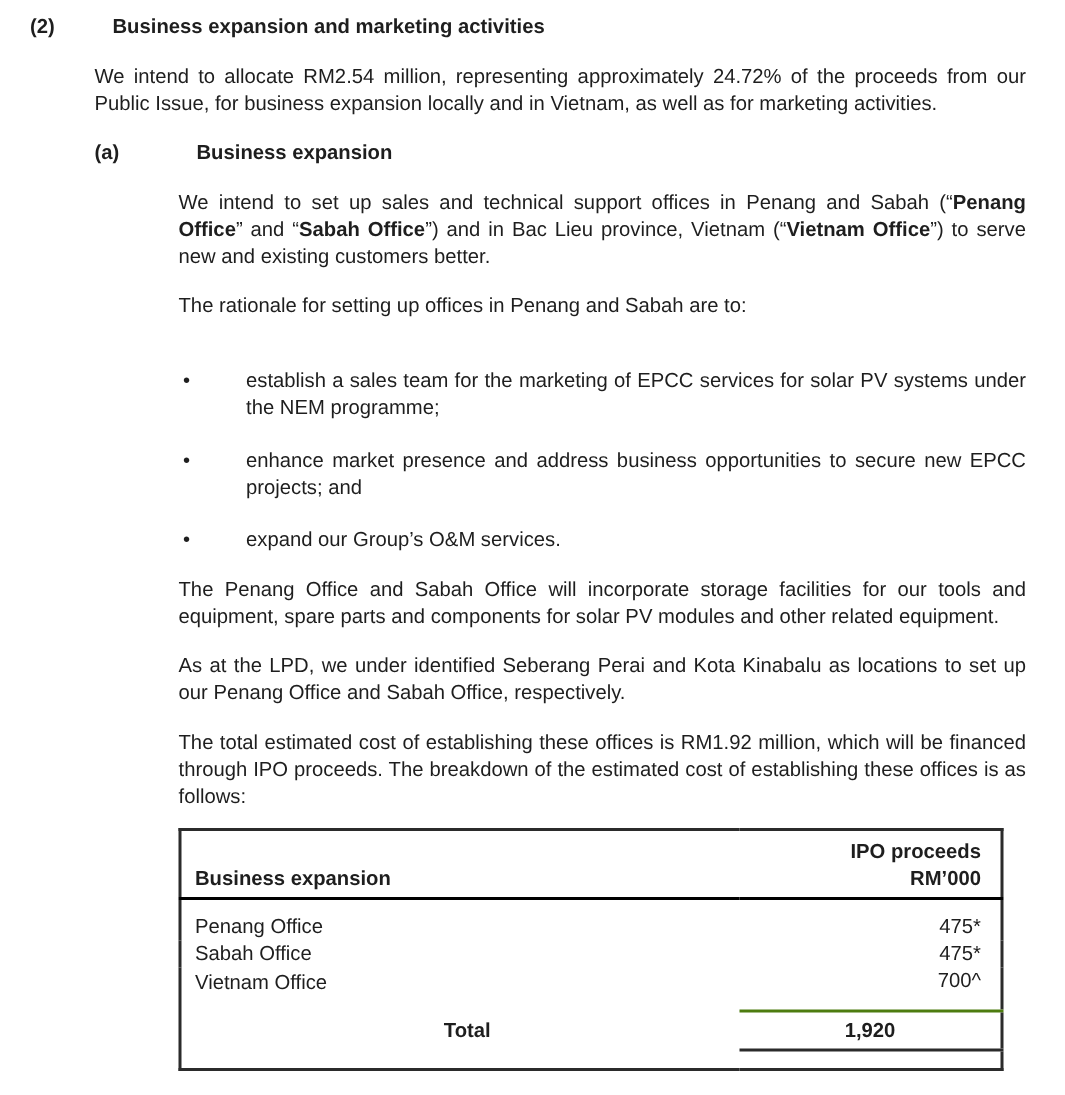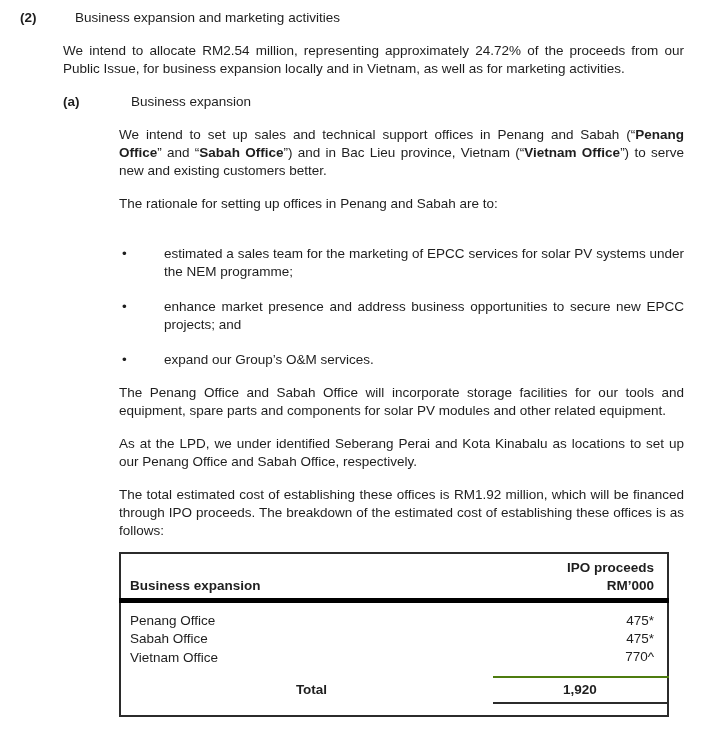--- a/index.html
+++ b/index.html
@@ -14,38 +14,38 @@
     width: 710px; height: 730px;
     padding: 9px 26px 0 20px;
     overflow: hidden;
     font-size: 13.5px;
     line-height: 18px;
   }
   .flex-row { display: flex; align-items: flex-start; }
   .num-col { flex: 0 0 43px; font-weight: bold; }
   .sub-num-col { flex: 0 0 56px; font-weight: bold; }
   .body-col { flex: 1 1 auto; min-width: 0; }
-  .heading { font-weight: normal; margin: 0 0 15px 0; padding-left: 12px; }
+  .heading { font-weight: bold; margin: 0 0 15px 0; padding-left: 12px; }
   .para { margin: 0 0 15px 0; text-align: justify; }
   .bullet-item { display: flex; margin: 0 0 17px 0; }
   .bullet-marker { flex: 0 0 42px; padding-left: 3px; }
   .bullet-text { flex: 1 1 auto; text-align: justify; }
   b, .bold { font-weight: bold; }
 
   table.cost-table {
     border-collapse: collapse;
     width: 550px;
     margin-top: 12px;
     border: 2px solid #2b2b2b;
     font-size: 13.5px;
     line-height: 18px;
   }
   table.cost-table col.c-label { width: auto; }
   table.cost-table col.c-value { width: 175px; }
-  tr.header-row th { border-bottom: 5px solid #000000; font-weight: bold; }
+  tr.header-row th { border-bottom: 2px solid #000000; font-weight: bold; }
   th.h-left { text-align: left; vertical-align: bottom; padding: 5px 0 3px 9px; }
   th.h-right { text-align: right; vertical-align: bottom; padding: 5px 13px 3px 0; }
   td.cell-label { text-align: left; padding: 0 0 0 9px; }
   td.cell-value { text-align: right; padding: 0 13px 0 0; }
   tr.first-item td { padding-top: 9px; }
   tr.last-item td { padding-bottom: 10px; }
   tr.total-row td { font-weight: bold; text-align: center; }
   tr.total-row td.cell-label { padding: 3px 0 3px 9px; }
   tr.total-row td.cell-value {
     border-top: 2px solid #4d7c0f;
@@ -72,21 +72,21 @@
         <div class="body-col">
 
           <div class="heading">Business expansion</div>
 
           <p class="para"><span>We intend to set up sales and technical support offices in Penang and Sabah (“</span><b>Penang Office</b><span>” and “</span><b>Sabah Office</b><span>”) and in Bac Lieu province, Vietnam (“</span><b>Vietnam Office</b><span>”) to serve new and existing customers better.</span></p>
 
           <p class="para" style="margin-bottom:32px">The rationale for setting up offices in Penang and Sabah are to:</p>
 
           <div class="bullet-item">
             <div class="bullet-marker">•</div>
-            <div class="bullet-text">estimated a sales team for the marketing of EPCC services for solar PV systems under the NEM programme;</div>
+            <div class="bullet-text">establish a sales team for the marketing of EPCC services for solar PV systems under the NEM programme;</div>
           </div>
 
           <div class="bullet-item">
             <div class="bullet-marker">•</div>
             <div class="bullet-text">enhance market presence and address business opportunities to secure new EPCC projects; and</div>
           </div>
 
           <div class="bullet-item" style="margin-bottom:15px">
             <div class="bullet-marker">•</div>
             <div class="bullet-text">expand our Group’s O&amp;M services.</div>
@@ -114,21 +114,21 @@
             <tr class="first-item">
               <td class="cell-label">Penang Office</td>
               <td class="cell-value">475*</td>
             </tr>
             <tr>
               <td class="cell-label">Sabah Office</td>
               <td class="cell-value">475*</td>
             </tr>
             <tr class="last-item">
               <td class="cell-label">Vietnam Office</td>
-              <td class="cell-value">770^</td>
+              <td class="cell-value">700^</td>
             </tr>
             <tr class="total-row">
               <td class="cell-label">Total</td>
               <td class="cell-value">1,920</td>
             </tr>
             <tr class="spacer-row">
               <td colspan="2"></td>
             </tr>
           </tbody>
             </table>

